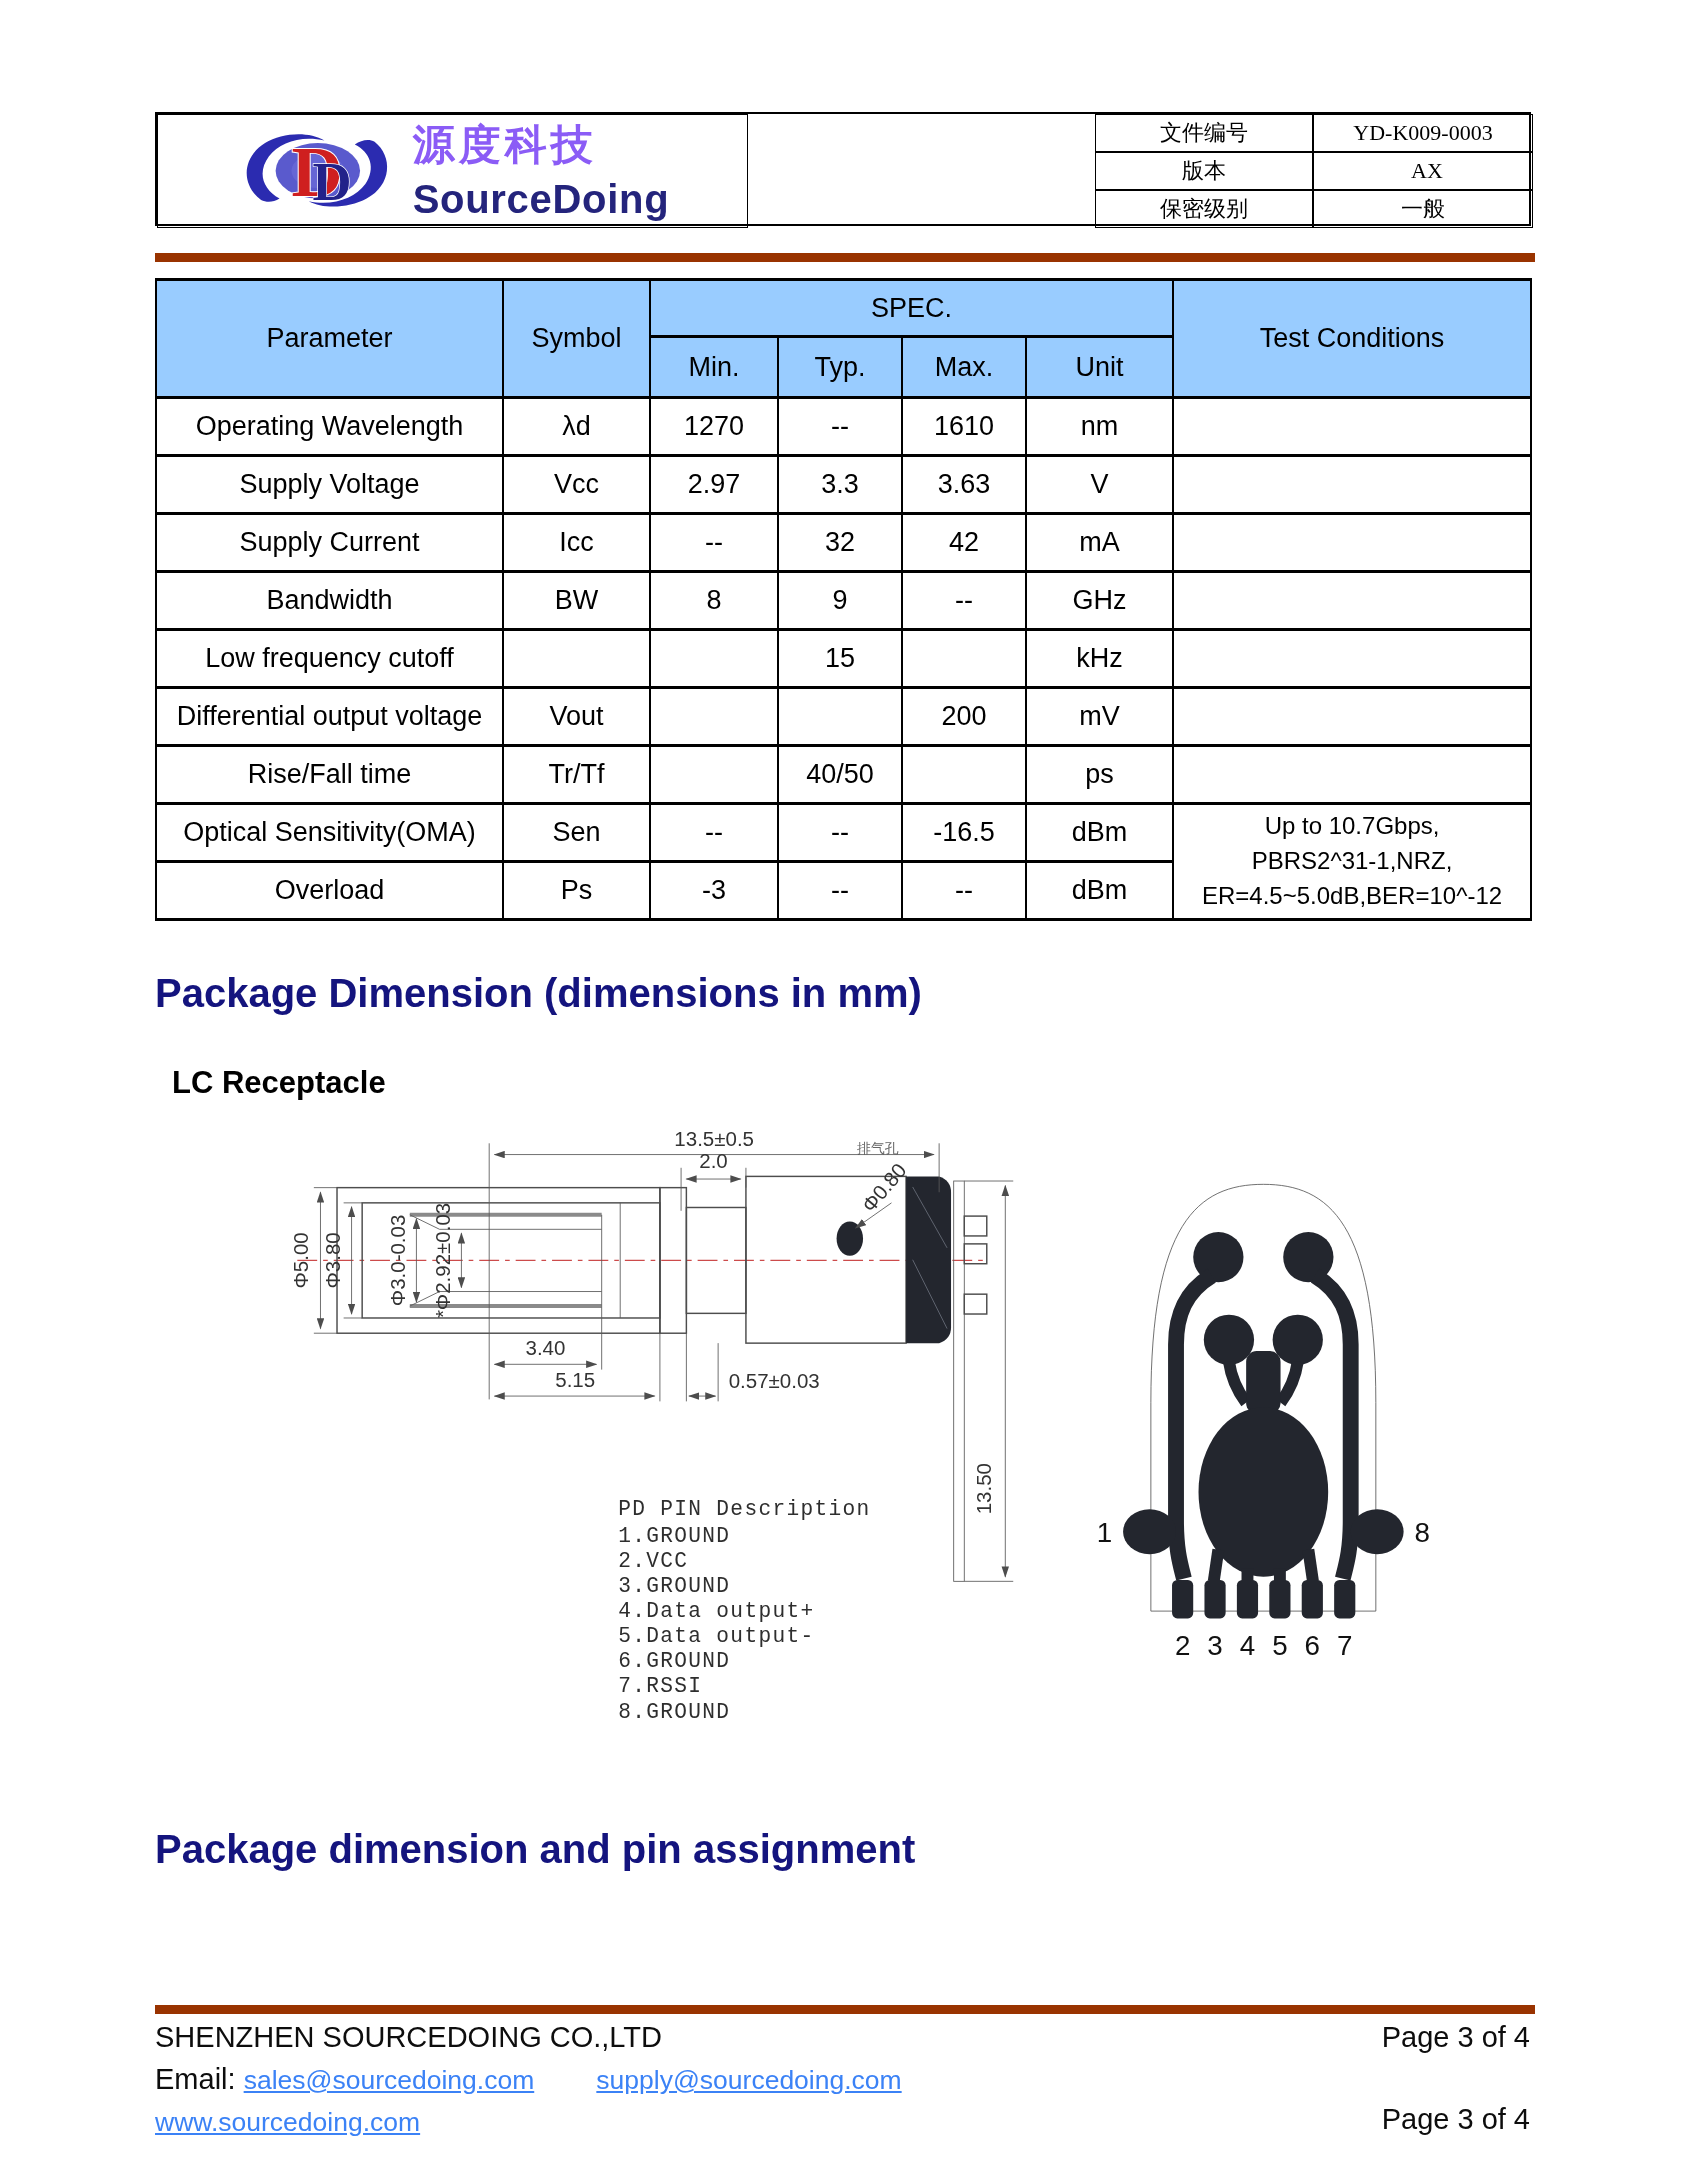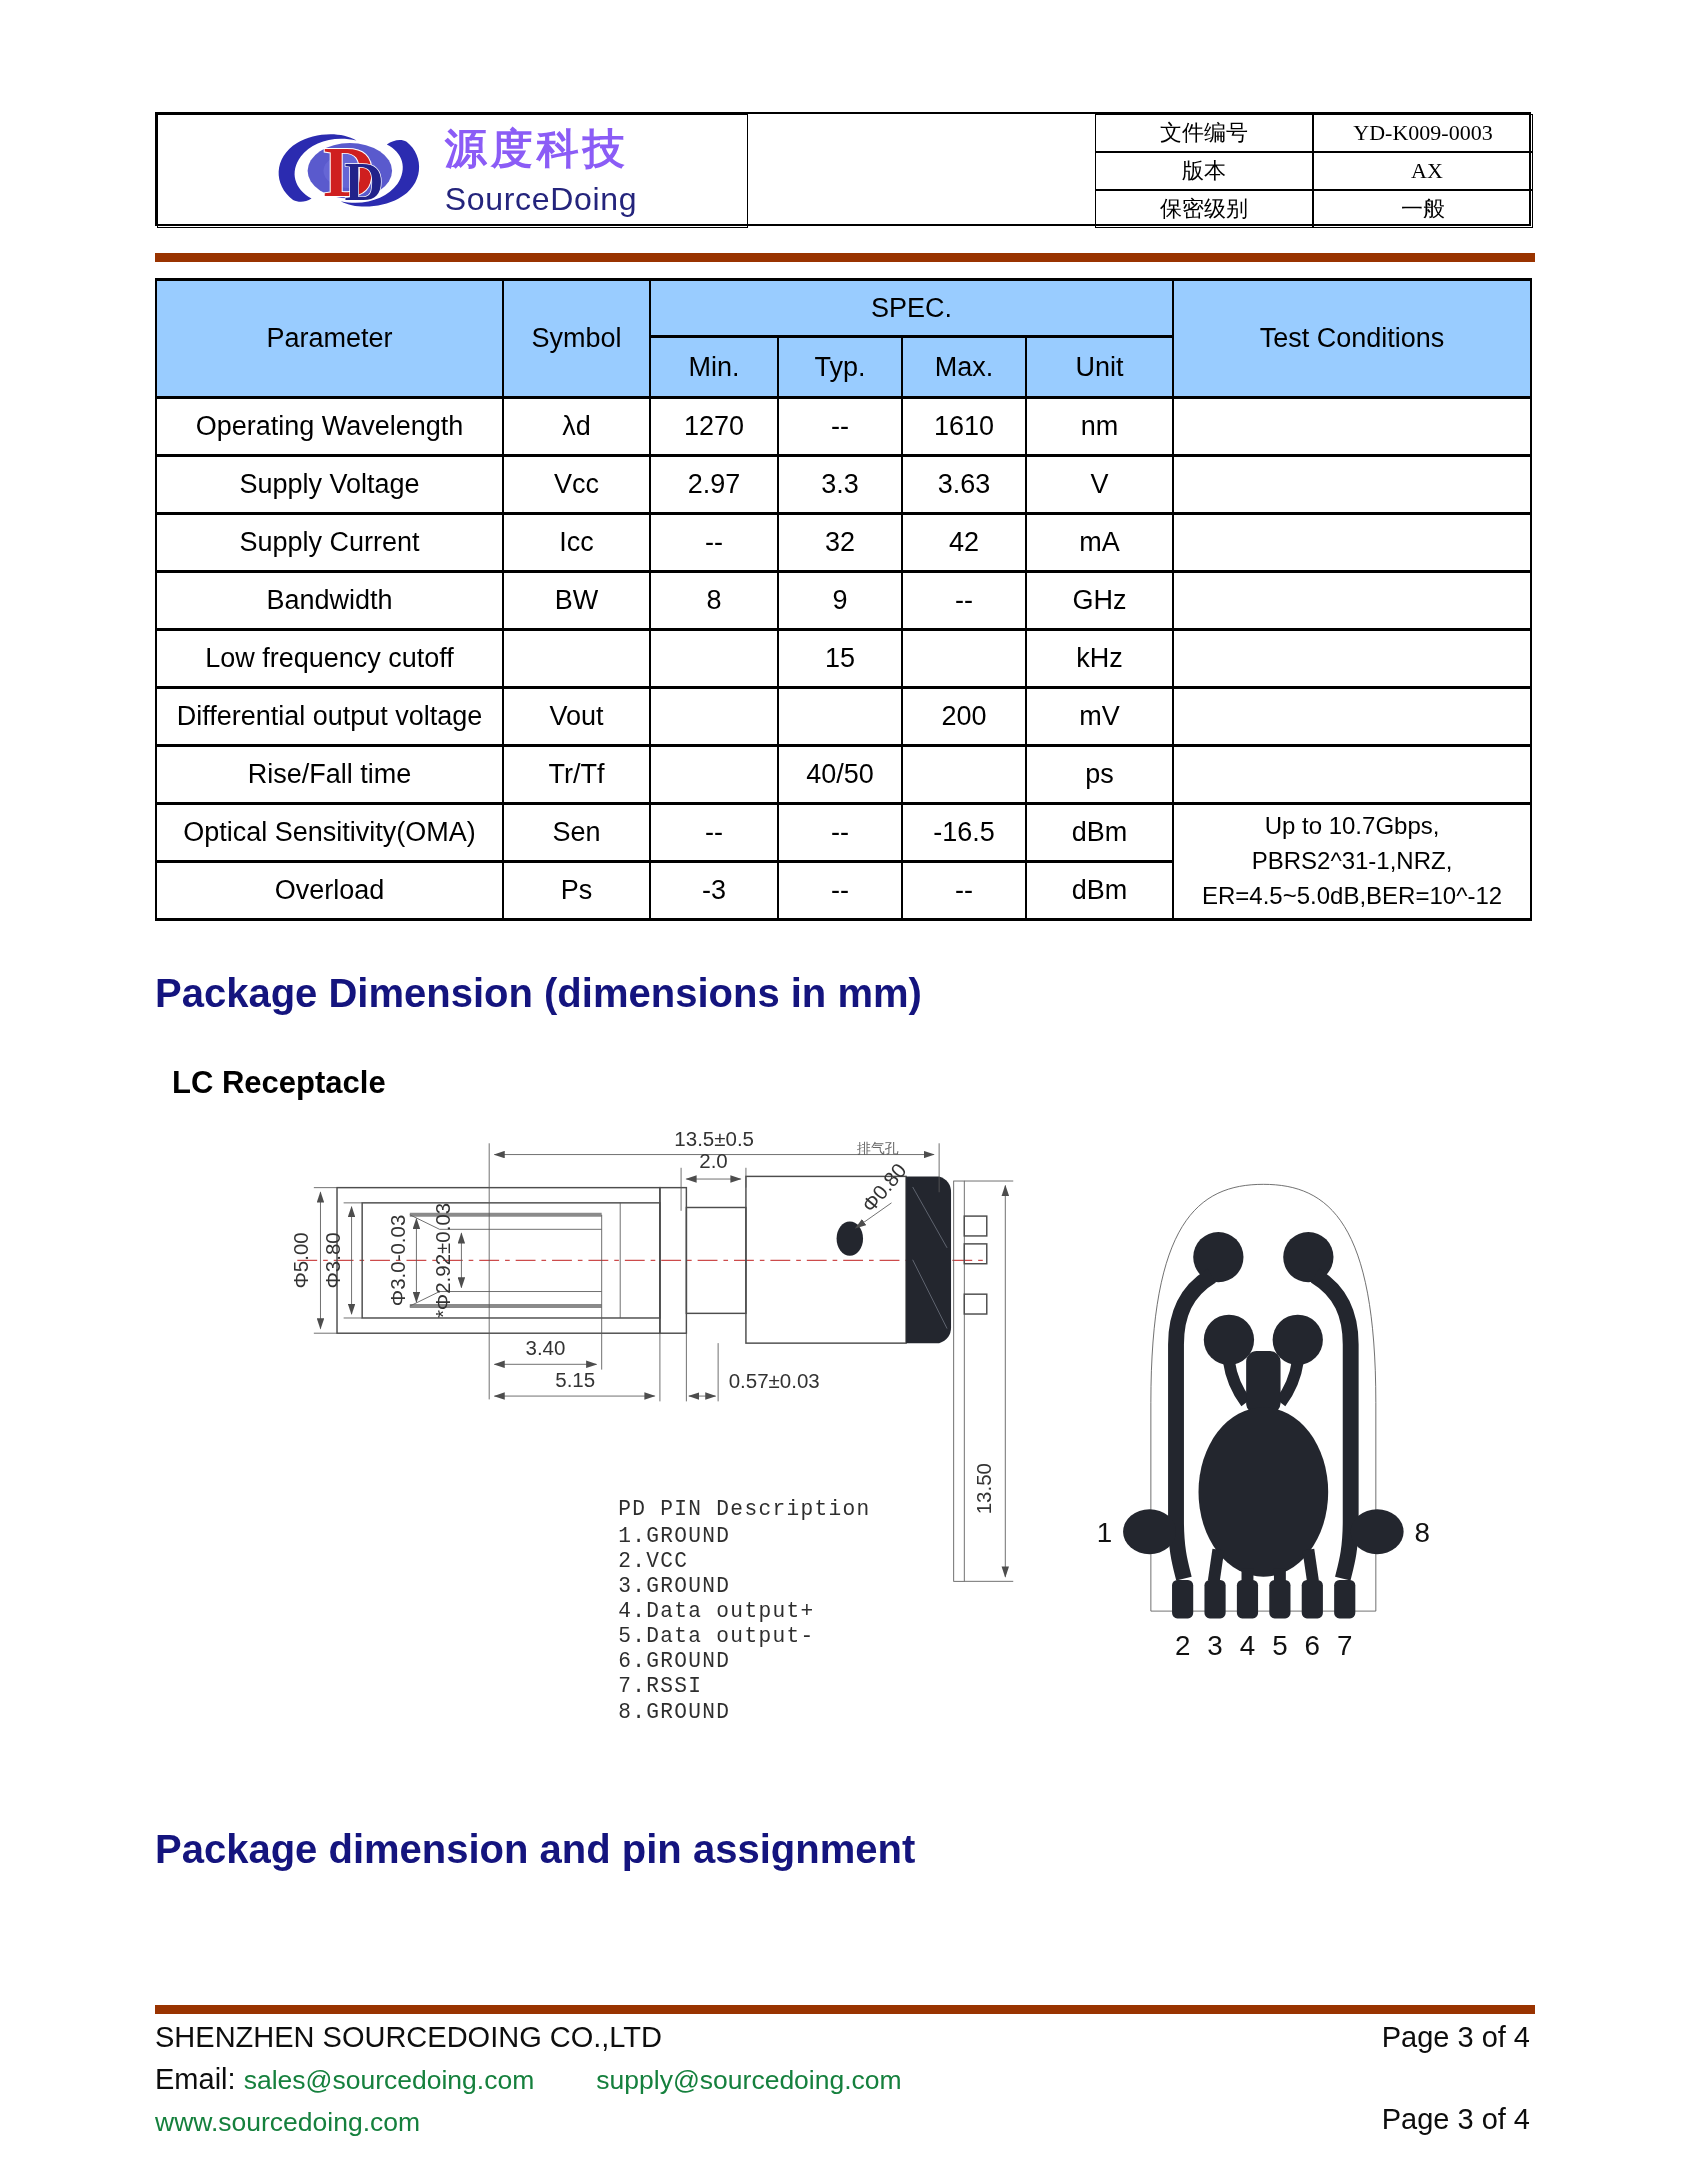--- a/index.html
+++ b/index.html
@@ -10,21 +10,21 @@
   #hdr{position:absolute;left:155px;top:112px;width:1376px;height:114px;
        display:grid;grid-template-columns:591px 347px 218px 220px;
        grid-template-rows:38px 38px 38px;border:2.6px solid #000;box-sizing:border-box;}
   .hcell{border:1.3px solid #000;display:flex;align-items:center;justify-content:center;box-sizing:border-box;}
   #logo-cell{grid-row:1/4;grid-column:1;gap:12px;}
   #title-cell{grid-row:1/4;grid-column:2;}
   .hlabel{font-family:"Liberation Serif",serif;font-size:22px;}
   .hvalue{font-family:"Liberation Serif",serif;font-size:22px;}
   #doc-title{font-family:"Liberation Serif",serif;font-weight:bold;font-size:36px;letter-spacing:0.7px;}
   #logo-text .cn{font-size:42px;font-weight:bold;color:#8b5cf6;letter-spacing:4px;line-height:1.0;}
-  #logo-text .en{font-size:32px;font-weight:normal;color:#24247c;letter-spacing:0.7px;line-height:1.0;margin-top:13px;}
+  #logo-text .en{font-size:40px;font-weight:bold;color:#24247c;letter-spacing:0.7px;line-height:1.0;margin-top:13px;}
 
   .rule{position:absolute;left:155px;width:1380px;height:8.6px;background:#993300;}
   #rule-top{top:253px;}
   #rule-bottom{top:2005px;}
 
   
   #spec{position:absolute;left:155px;top:278px;width:1376px;border-collapse:collapse;table-layout:fixed;}
   #spec td{border:solid #000;border-width:3.3px 2px;text-align:center;vertical-align:middle;
            font-size:27px;overflow:hidden;}
   #spec .hb{background:#99CCFF;}
@@ -44,21 +44,21 @@
   .sleeve{stroke:#8a8a8a;stroke-width:6;fill:none;}
   .dk{fill:#23262e;stroke:none;}
   .dtx{font-family:"Liberation Sans",sans-serif;font-size:31px;fill:#333;}
   .dtxs{font-family:"Liberation Sans",sans-serif;font-size:21px;fill:#666;}
   .pintx{font-family:"Liberation Sans",sans-serif;font-size:42px;fill:#111;}
   .pd{font-family:"Liberation Mono",monospace;font-size:32px;fill:#2e2e2e;letter-spacing:2px;}
   .cl{stroke:#cc4b4b;stroke-width:2;fill:none;stroke-dasharray:30 9 7 9;}
 
   
   .ftxt{position:absolute;font-size:29px;color:#0d0d0d;}
-  .flink{color:#15803d;font-size:26.5px;}
+  .flink{color:#3b82f6;text-decoration:underline;font-size:26.5px;}
   #f-company{left:155px;top:2021px;}
   #f-page1{top:2021px;right:157px;}
   #f-page2{top:2103px;right:157px;}
   #f-email{left:155px;top:2063px;}
   #f-web{left:155px;top:2105px;}
   a{cursor:pointer;}
 </style>
 </head>
 <body>
 

